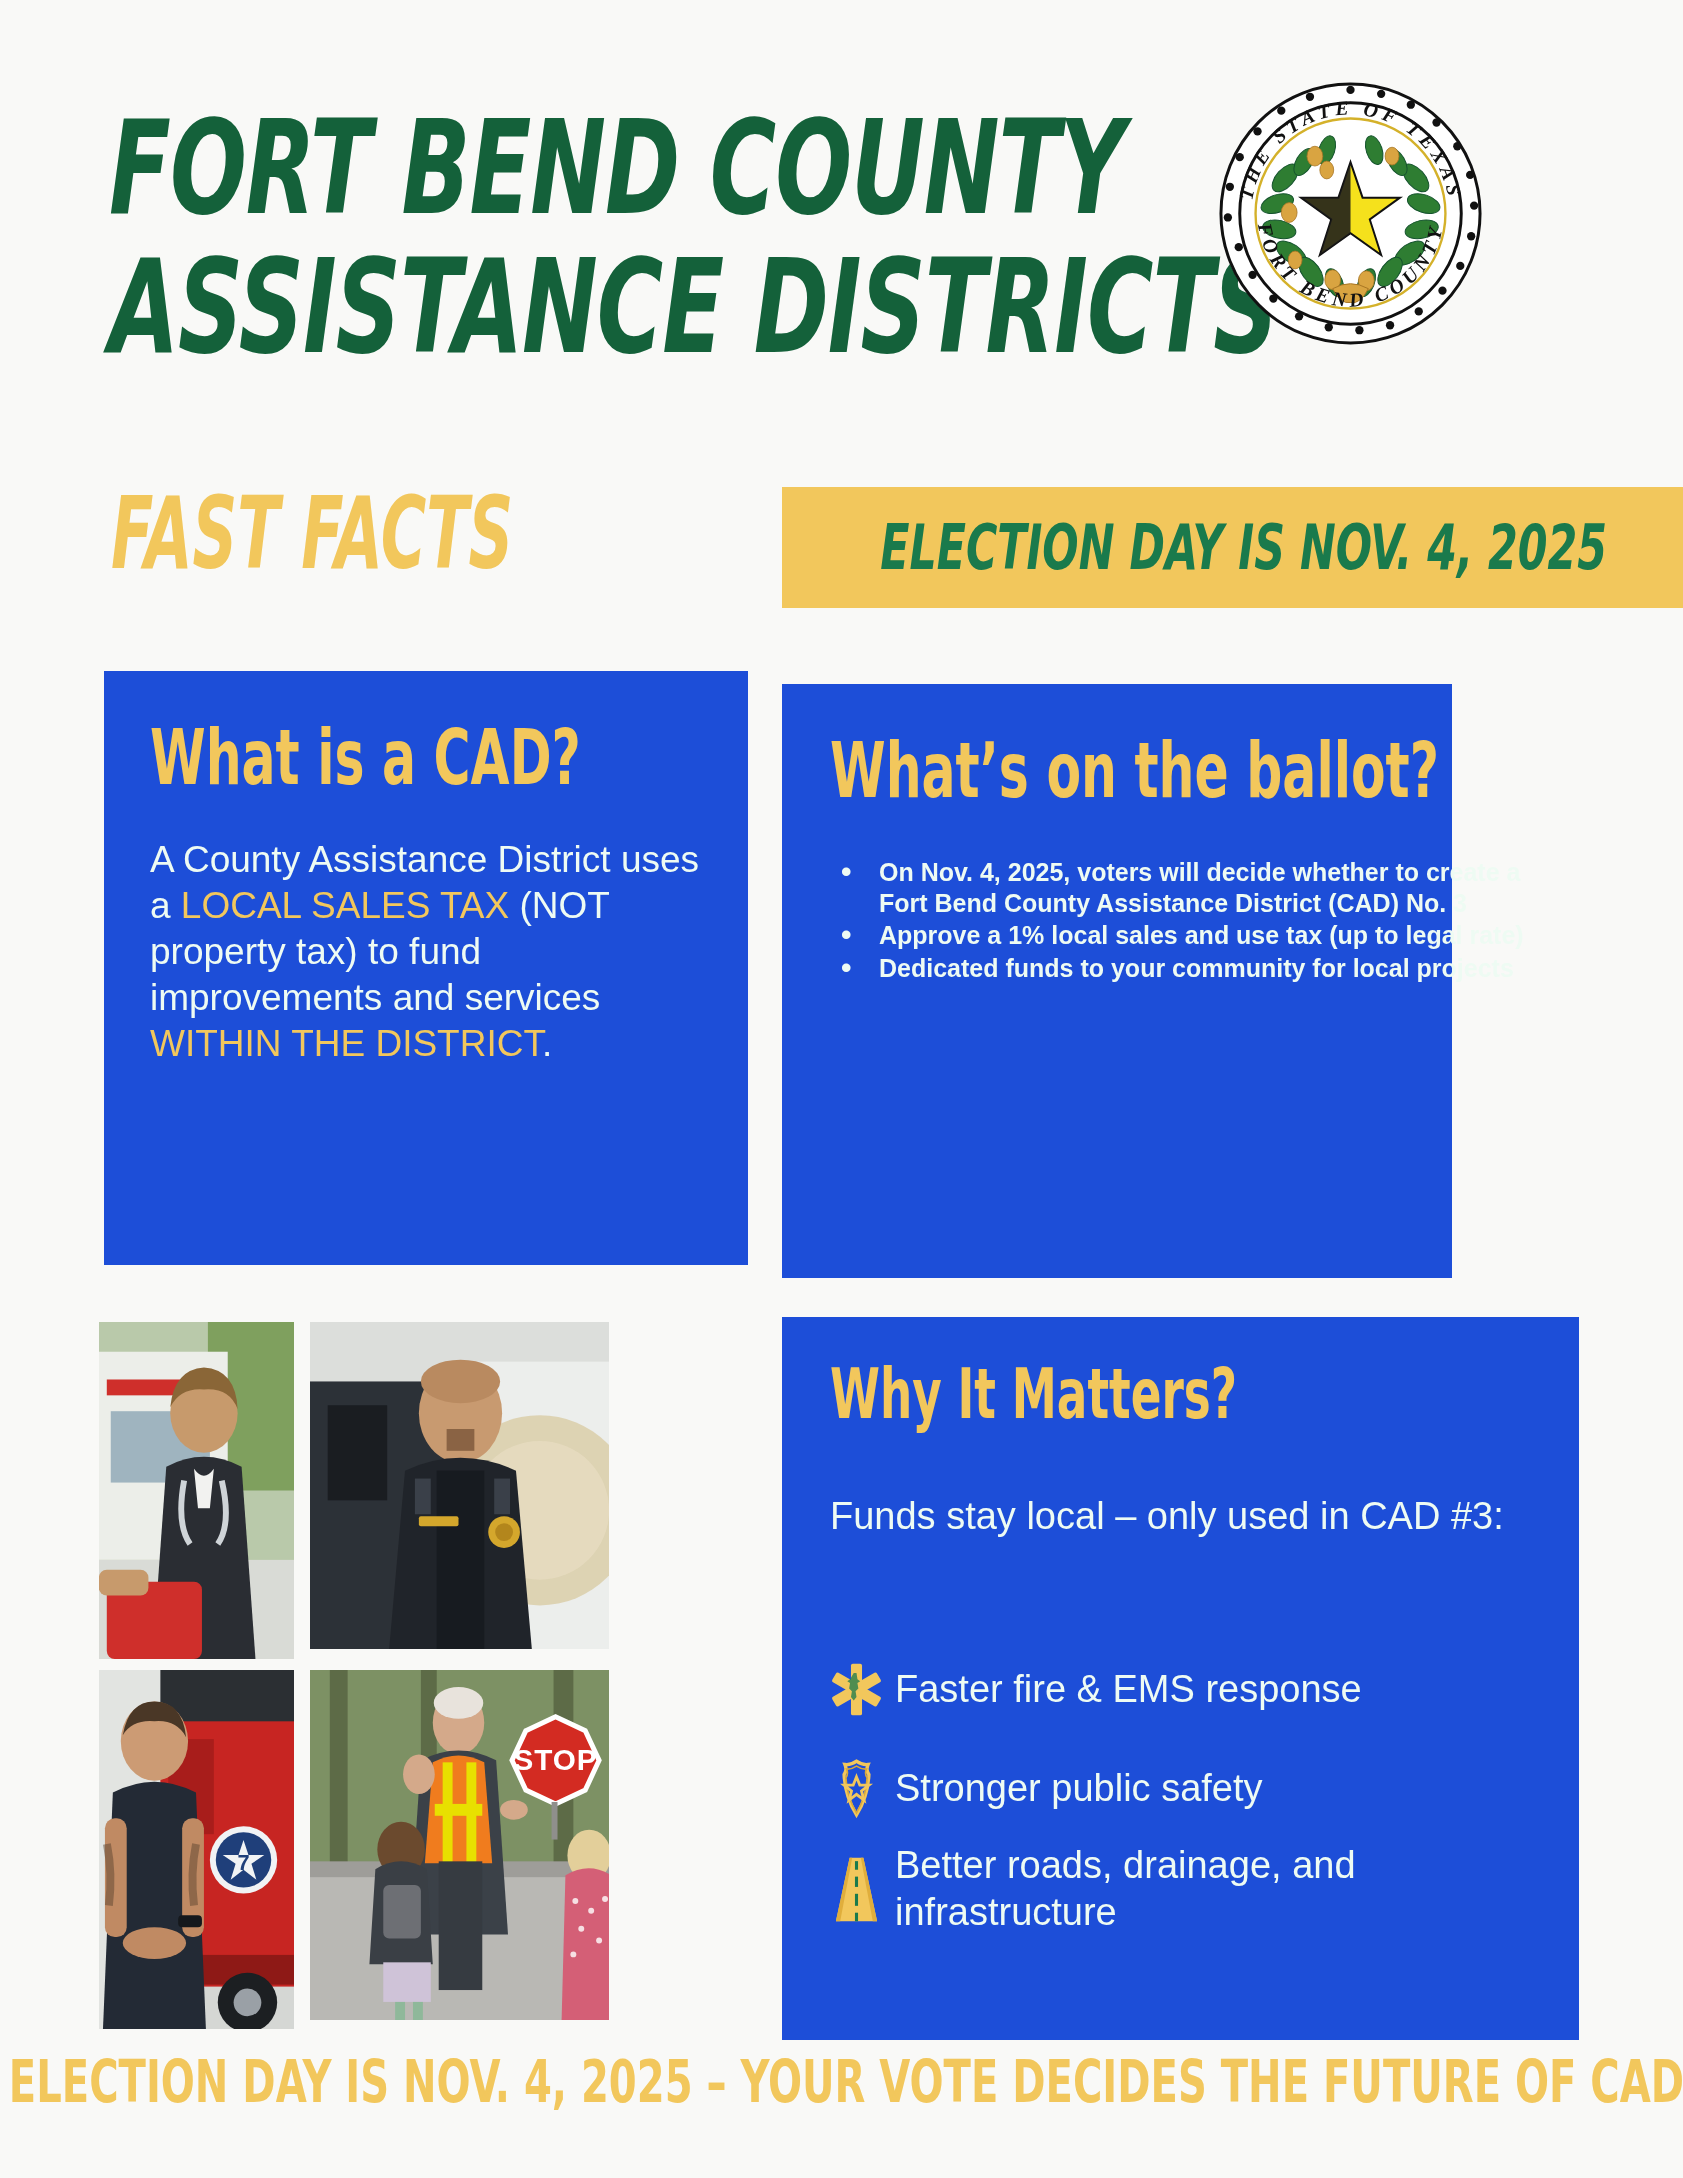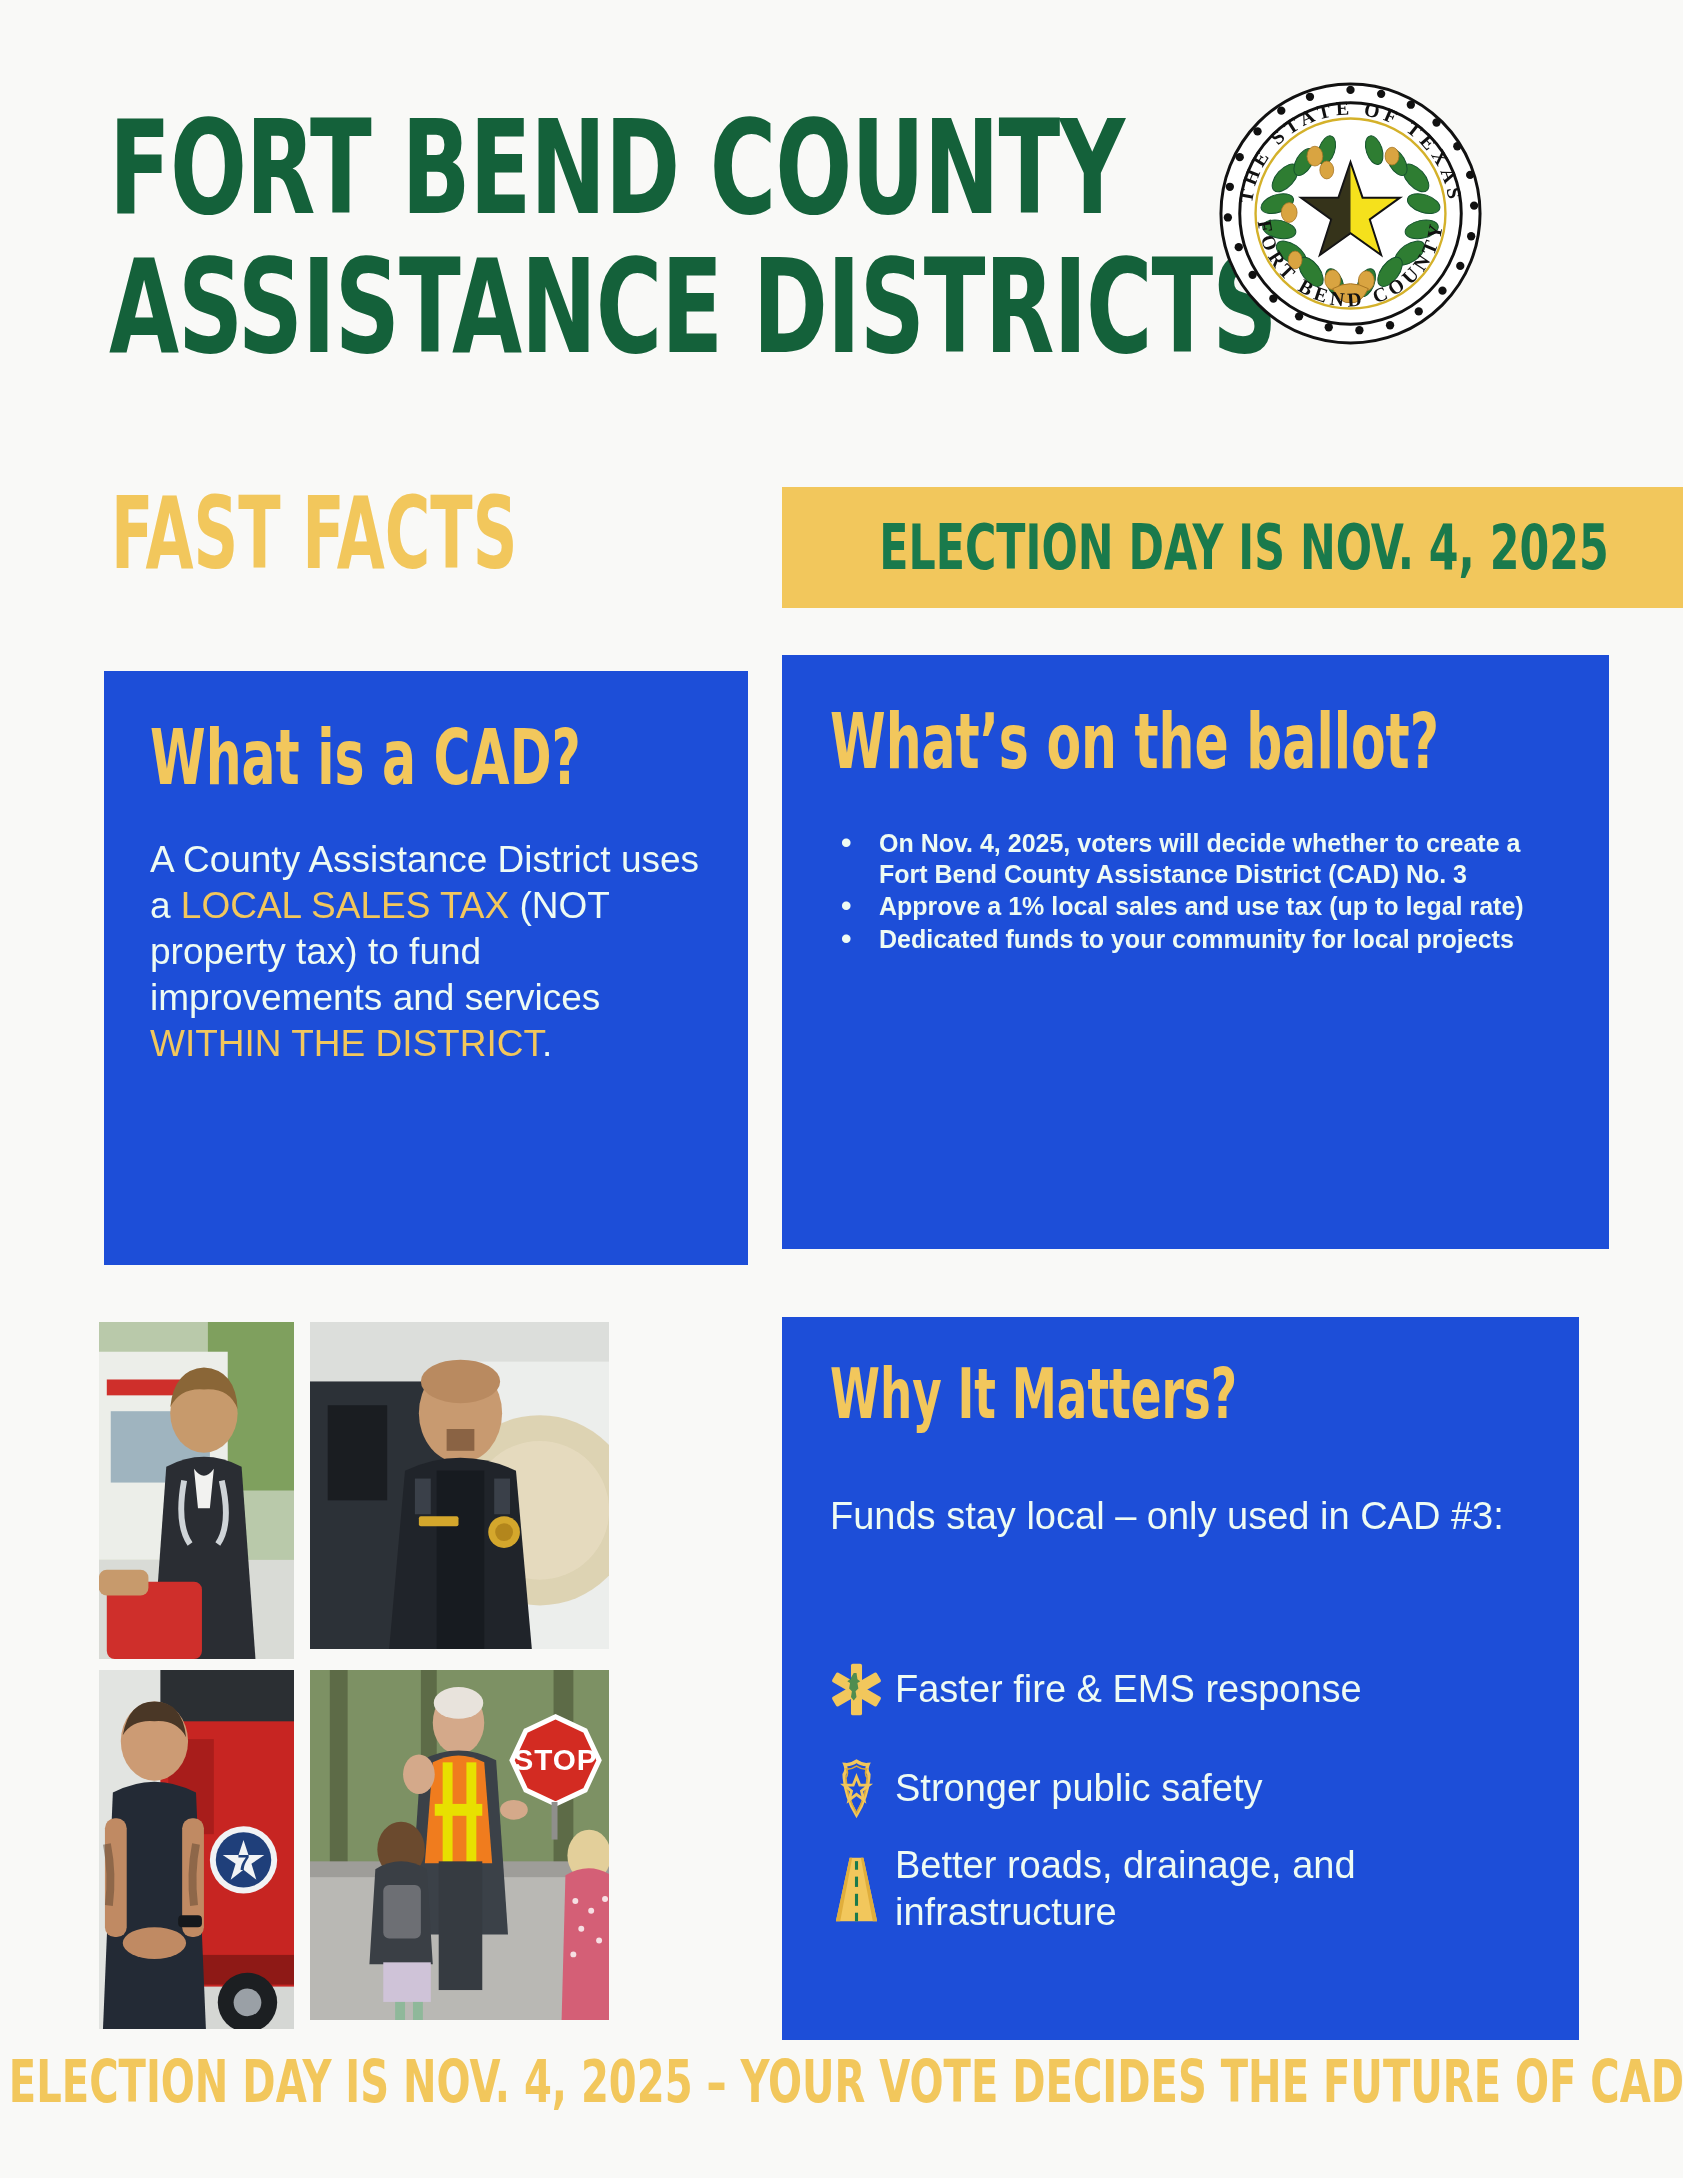--- a/index.html
+++ b/index.html
@@ -5,21 +5,21 @@
   * { margin:0; padding:0; box-sizing:border-box; }
   html,body {
     width:1683px; height:2178px;
     background:#f9f9f7;
     font-family:"Liberation Sans", sans-serif;
     overflow:hidden;
   }
   .page { position:relative; width:1683px; height:2178px; background:#f9f9f7; }
 
   
-  .header { position:absolute; left:0; top:0; width:1683px; height:465px; }
+  .header { position:absolute; left:0; top:0; width:1683px; height:465px;font-style:italic; }
   .title-block { position:absolute; left:109px; top:104px; width:1099px; }
   .title-line {
     font-family:"Liberation Sans Narrow","DejaVu Sans Condensed","Liberation Sans", sans-serif;
     font-weight:bold;
     font-size:107px;
     line-height:0.98;
     letter-spacing:-1px;
     color:#14613a;
     transform:scaleX(0.94) scaleY(1.22);
     transform-origin:left top;
@@ -45,21 +45,21 @@
   }
   .electionbar-txt {
     font-family:"Liberation Sans Narrow","DejaVu Sans Condensed","Liberation Sans", sans-serif;
     font-weight:bold; font-size:49px; color:#1a7a4c; white-space:nowrap;
     transform:scaleX(0.97) scaleY(1.28);
   }
 
   
   .card { position:absolute; background:#1d4ed8; }
   .card-left  { left:104px; top:671px;  width:644px;  height:594px; }
-  .card-right { left:782px; top:655px;  width:827px;  height:594px; }
+  .card-right { left:782px; top:684px;  width:670px;  height:594px; }
   .card-why   { left:782px; top:1317px; width:797px;  height:723px; }
 
   .card-h {
     font-family:"Liberation Sans Narrow","DejaVu Sans Condensed","Liberation Sans", sans-serif;
     font-weight:bold; color:#f2c75c; line-height:1;
     white-space:nowrap;
   }
   .h-left  { position:absolute; left:46px; top:48px;  font-size:59px; transform:scaleX(0.95) scaleY(1.30); transform-origin:left top; }
   .h-right { position:absolute; left:48px; top:48px;  font-size:59px; transform:scaleX(0.95) scaleY(1.30); transform-origin:left top; }
   .h-why   { position:absolute; left:48px; top:42px;  font-size:53px; transform:scaleX(0.95) scaleY(1.30); transform-origin:left top; }

